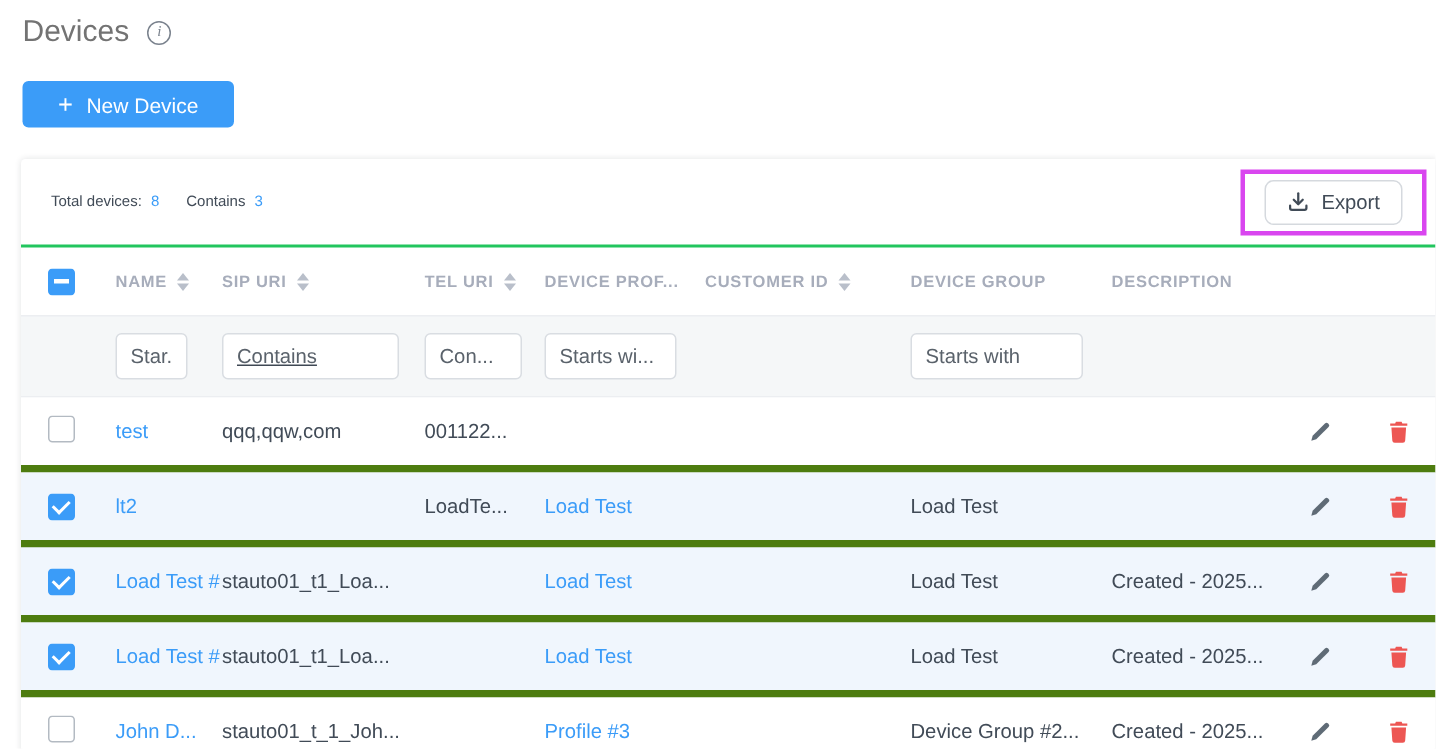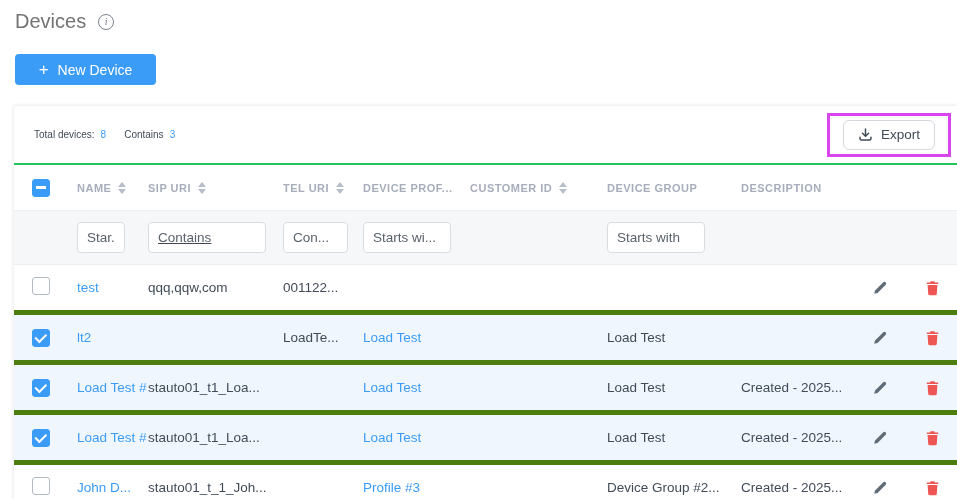--- a/index.html
+++ b/index.html
@@ -165,21 +165,21 @@
   <div><input class="filter-input" type="text" placeholder="Star..." style="width: 48px;"></div>
 
   <div><input class="filter-input" type="text" placeholder="Contains" style="width: 118px; text-decoration: underline;"></div>
 
   <div><input class="filter-input" type="text" placeholder="Con..." style="width: 65px;"></div>
 
   <div><input class="filter-input" type="text" placeholder="Starts wi..." style="width: 88px;"></div>
 
   <div></div>
 
-  <div><input class="filter-input" type="text" placeholder="Starts with" style="width: 98px;"></div>
+  <div><input class="filter-input" type="text" placeholder="Starts with" style="width: 115px;"></div>
 
   <div></div>
 </div>
 
   <div id="rows">
   <div class="grid tr">
     <div class="td"><span class="checkbox"></span></div>
     <div class="td"><a class="link">test</a></div>
     <div class="td">qqq,qqw,com</div>
     <div class="td">001122...</div>

